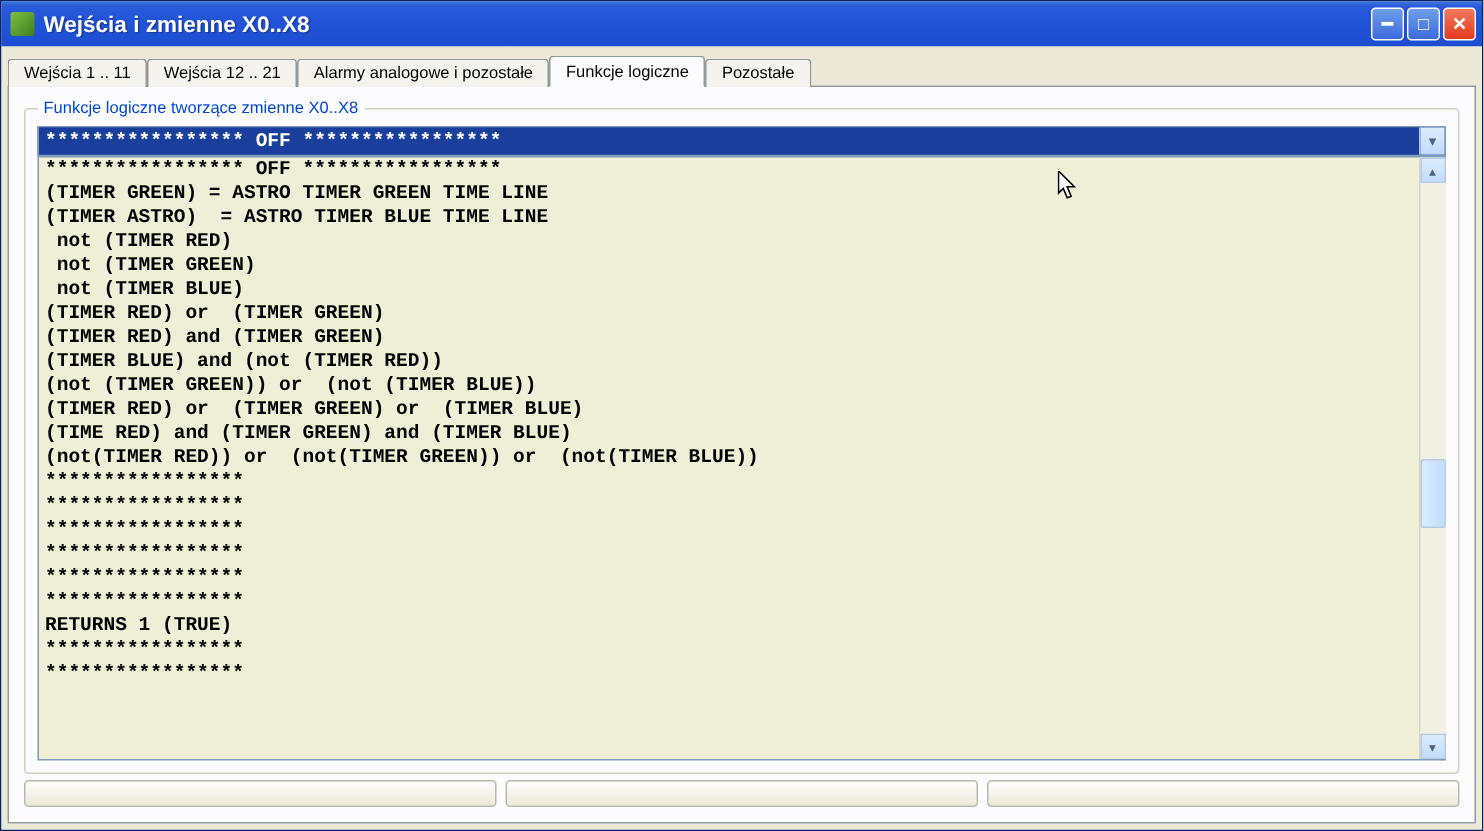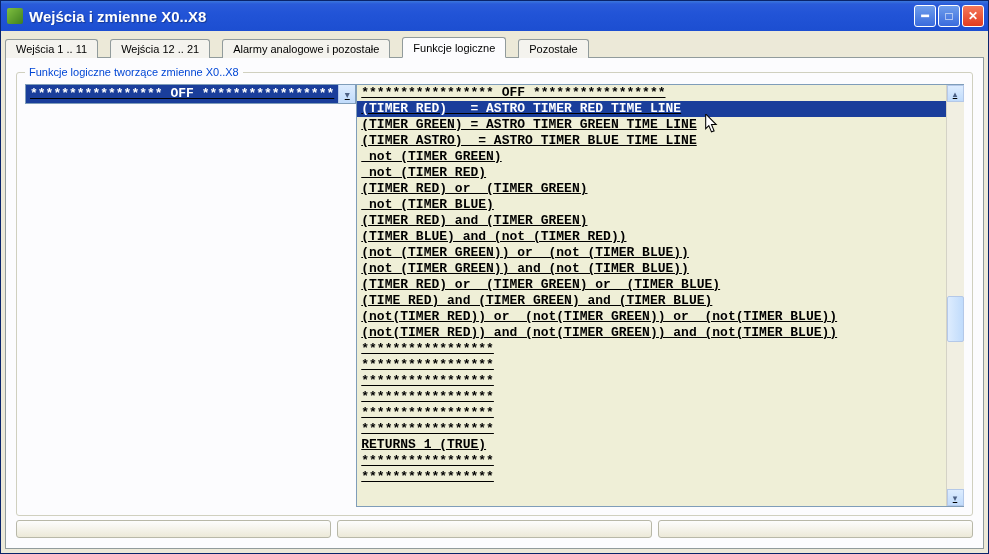--- a/index.html
+++ b/index.html
@@ -69,21 +69,21 @@
   .tabstrip {
     display:flex;
     align-items:flex-end;
     height: 24px;
   }
   .tab {
     border: 1px solid #919B9C;
     border-bottom: none;
     padding: 3px 10px;
     background: #F4F3EE;
-    margin-right: 12px;
+    margin-right: 0px;
     border-top-left-radius: 3px;
     border-top-right-radius: 3px;
     position:relative;
     top:1px;
     cursor:pointer;
     white-space:nowrap;
     font-size:11px;
     color:#000;
   }
   .tab.active {
@@ -126,23 +126,22 @@
   .labels-col .rowlabel {
     height: 32px;
     line-height: 32px;
     font-size:11px;
     color:#000;
     padding-right: 2px;
   }
   .labels-col .rowlabel:first-child { height:20px; line-height:20px; }
   .editor-col {
     flex:1;
-    display:flex; 
+    display:flex; flex-direction:column;
     gap:0;
-    text-decoration:underline;
   }
   .combo-closed {
     height:20px;
     border:1px solid #7F9DB9;
     background:#1A3E9B;
     display:flex; align-items:stretch;
     margin-bottom:0;
   }
   .combo-closed .selected {
     flex:1;
@@ -271,35 +270,32 @@
             <div class="combo-closed">
               <div class="selected">***************** OFF *****************</div>
               <div class="arrow">
                   <span>▾</span>
                 </div>
             </div>
 
             <div class="dropdown">
               <div class="dd-list" id="ddlist">
                   <div class="opt">***************** OFF *****************</div>
-                  <div class="opt hl">(TIMER RED)   = ASTRO TIMER RED TIME LINE</div>
                   <div class="opt">(TIMER GREEN) = ASTRO TIMER GREEN TIME LINE</div>
                   <div class="opt">(TIMER ASTRO)  = ASTRO TIMER BLUE TIME LINE</div>
+                  <div class="opt"> not (TIMER RED)</div>
                   <div class="opt"> not (TIMER GREEN)</div>
-                  <div class="opt"> not (TIMER RED)</div>
+                  <div class="opt"> not (TIMER BLUE)</div>
                   <div class="opt">(TIMER RED) or  (TIMER GREEN)</div>
-                  <div class="opt"> not (TIMER BLUE)</div>
                   <div class="opt">(TIMER RED) and (TIMER GREEN)</div>
                   <div class="opt">(TIMER BLUE) and (not (TIMER RED))</div>
                   <div class="opt">(not (TIMER GREEN)) or  (not (TIMER BLUE))</div>
-                  <div class="opt">(not (TIMER GREEN)) and (not (TIMER BLUE))</div>
                   <div class="opt">(TIMER RED) or  (TIMER GREEN) or  (TIMER BLUE)</div>
                   <div class="opt">(TIME RED) and (TIMER GREEN) and (TIMER BLUE)</div>
                   <div class="opt">(not(TIMER RED)) or  (not(TIMER GREEN)) or  (not(TIMER BLUE))</div>
-                  <div class="opt">(not(TIMER RED)) and (not(TIMER GREEN)) and (not(TIMER BLUE))</div>
                   <div class="opt">*****************</div>
                   <div class="opt">*****************</div>
                   <div class="opt">*****************</div>
                   <div class="opt">*****************</div>
                   <div class="opt">*****************</div>
                   <div class="opt">*****************</div>
                   <div class="opt">RETURNS 1 (TRUE)</div>
                   <div class="opt">*****************</div>
                   <div class="opt">*****************</div>
                 </div>

